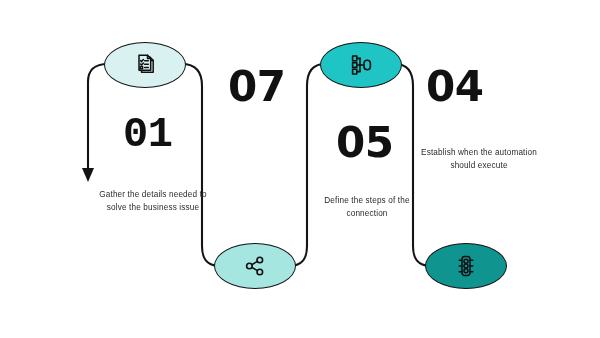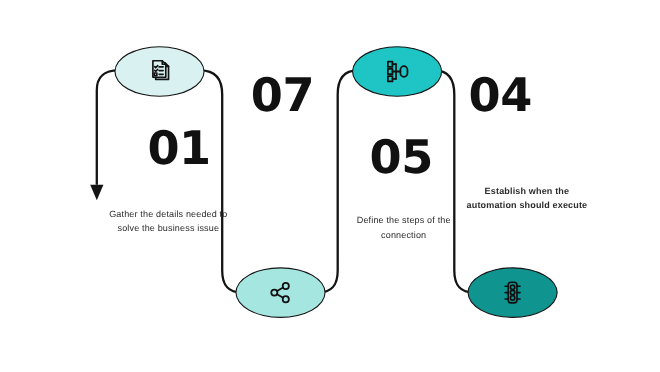--- a/index.html
+++ b/index.html
@@ -82,21 +82,21 @@
         <path d="M14.5 2.2 V5.4 H17.7"></path>
         <polyline points="7.6,7.6 8.6,8.6 10.4,6.6"></polyline>
         <line x1="11.6" y1="7.8" x2="15.3" y2="7.8"></line>
         <polyline points="7.6,11.0 8.6,12.0 10.4,10.0"></polyline>
         <line x1="11.6" y1="11.2" x2="15.3" y2="11.2"></line>
         <rect x="7.2" y="13.4" width="2.4" height="2.4"></rect>
         <line x1="11.6" y1="14.6" x2="15.3" y2="14.6"></line>
       </svg>
     </span>
   </div>
-  <div class="step-num" style="left:134px; top:114px;">01</div>
+  <div class="step-num" style="left:123px; top:114px;font-family:Liberation Mono, monospace;">01</div>
   <div class="step-desc" style="left:95px; top:188px; width:116px;">Gather the details needed to solve the business issue</div>
 
   <div class="ellipse" style="left:214px; top:243px; width:82px; height:46px; background:#a6e6e1;">
     <span>
       <svg width="24" height="24" viewBox="0 0 24 24" fill="none" stroke="#111111" stroke-width="1.6" stroke-linecap="round" stroke-linejoin="round">
         <circle cx="16.8" cy="6.0" r="2.8"></circle>
         <circle cx="6.4" cy="12.0" r="2.8"></circle>
         <circle cx="16.8" cy="18.0" r="2.8"></circle>
         <line x1="8.85" y1="10.6" x2="14.4" y2="7.4"></line>
         <line x1="8.85" y1="13.4" x2="14.4" y2="16.6"></line>
@@ -133,15 +133,15 @@
         <line x1="5.2" y1="6.2" x2="8.0" y2="6.2"></line>
         <line x1="5.2" y1="12.0" x2="8.0" y2="12.0"></line>
         <line x1="5.2" y1="17.8" x2="8.0" y2="17.8"></line>
         <line x1="16.0" y1="6.2" x2="18.8" y2="6.2"></line>
         <line x1="16.0" y1="12.0" x2="18.8" y2="12.0"></line>
         <line x1="16.0" y1="17.8" x2="18.8" y2="17.8"></line>
       </svg>
     </span>
   </div>
   <div class="step-num" style="left:426px; top:66px;">04</div>
-  <div class="step-desc" style="left:421px; top:167px; width:116px;font-weight:bold;">Establish when the automation should execute</div>
+  <div class="step-desc" style="left:421px; top:146px; width:116px;">Establish when the automation should execute</div>
 
 </div>
 
 </body></html>

